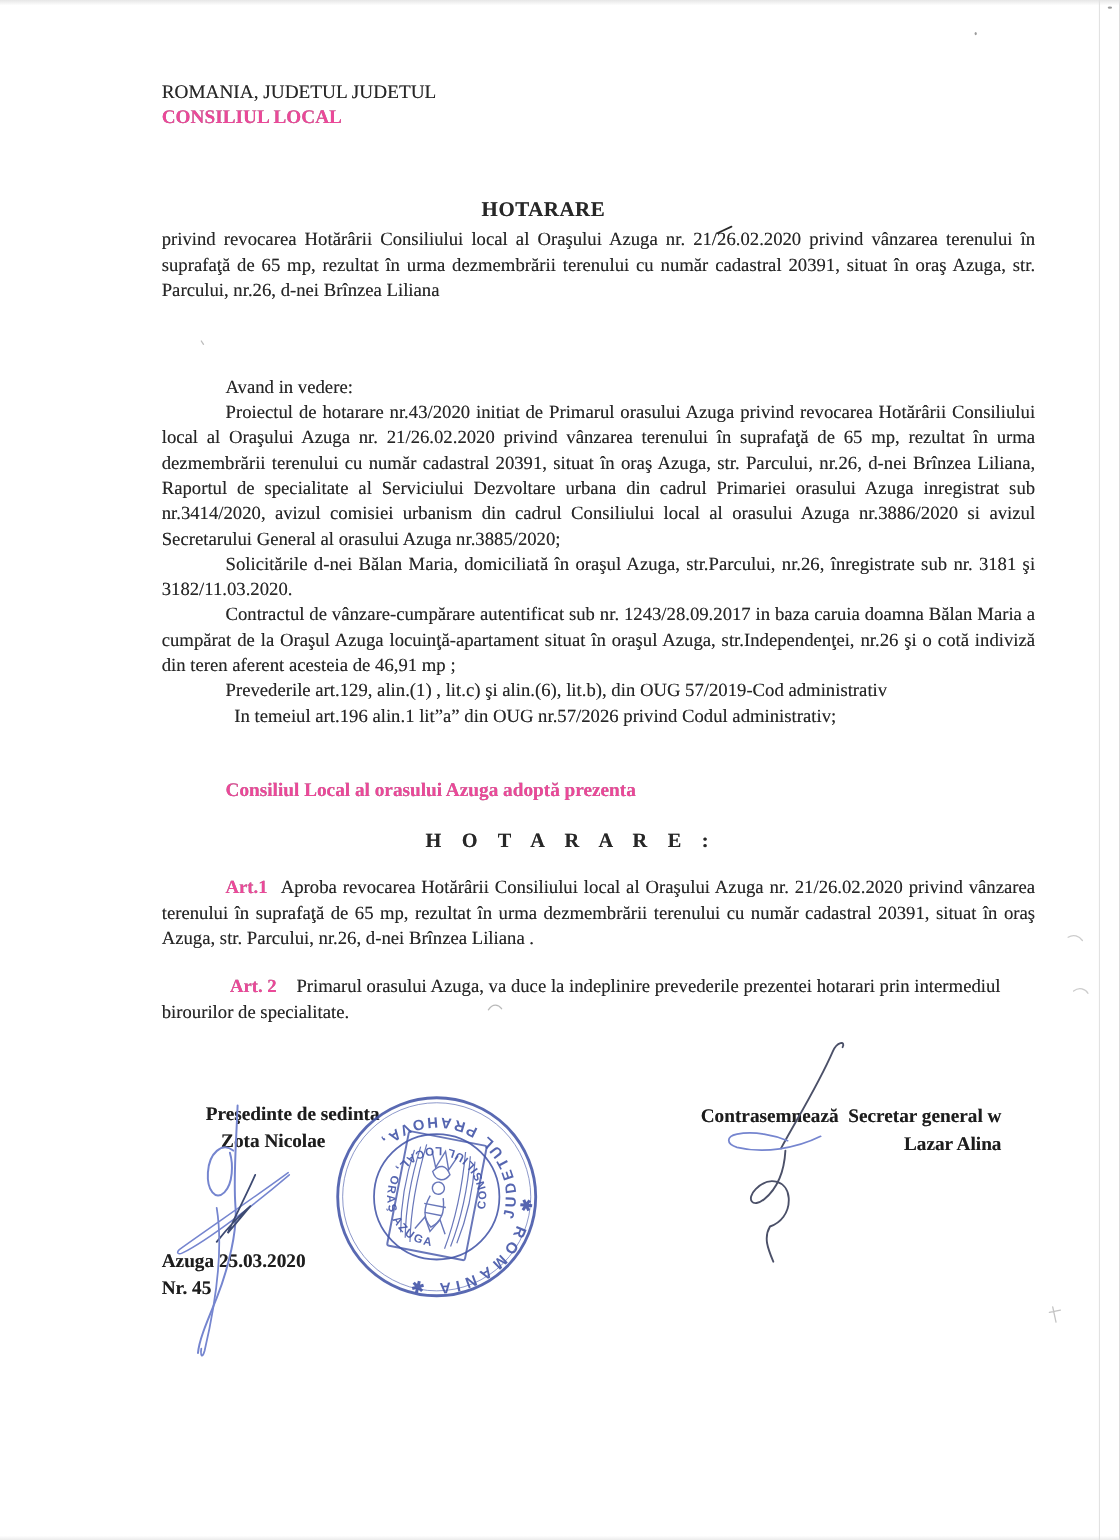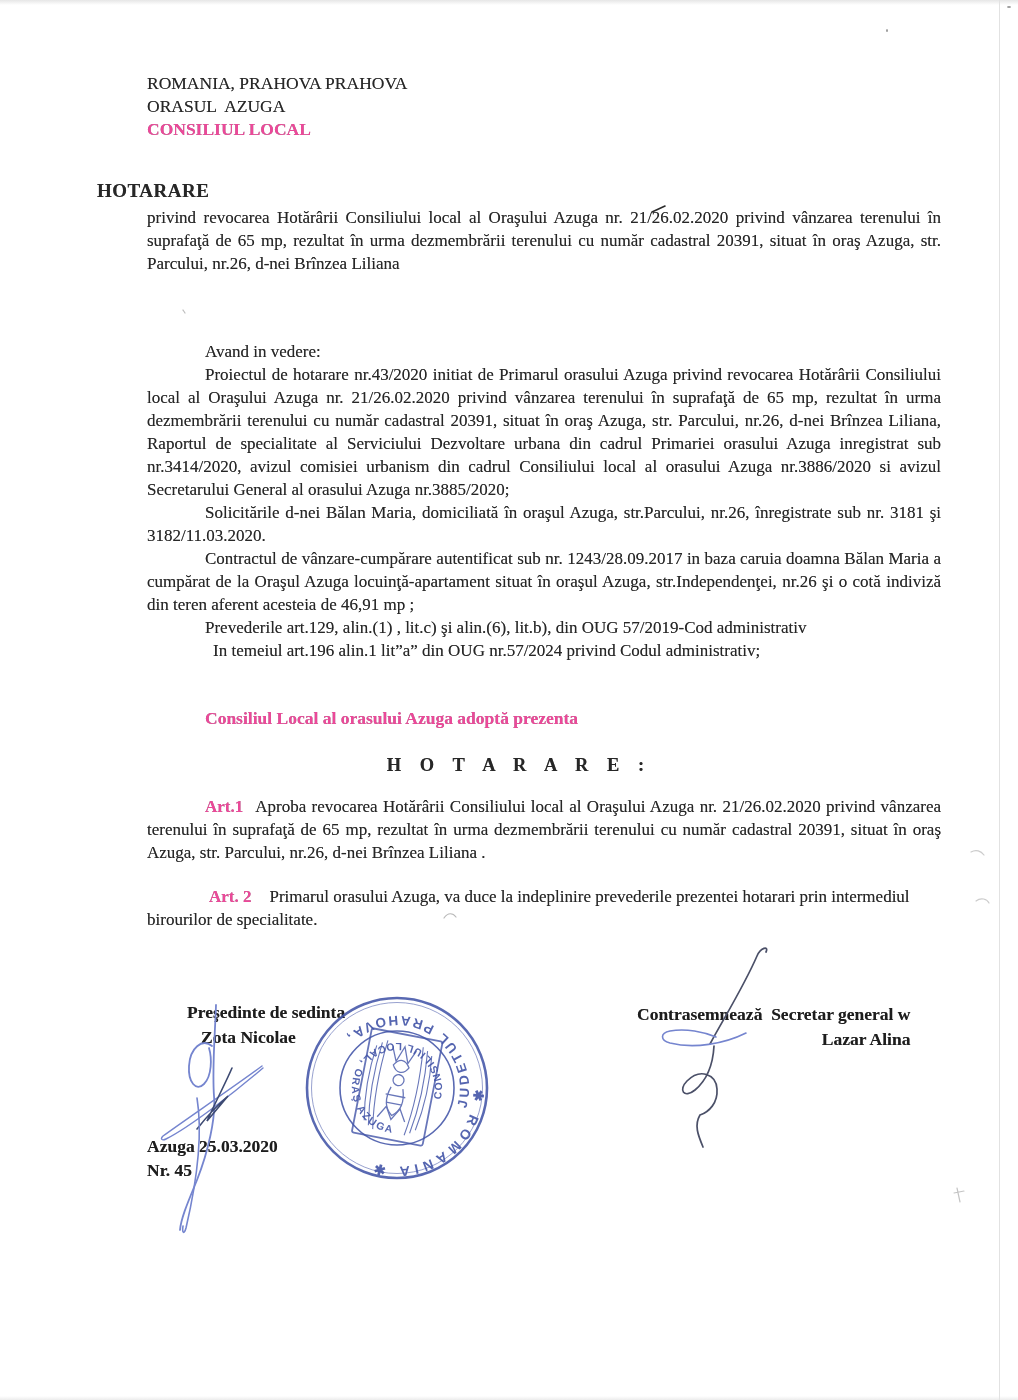--- a/index.html
+++ b/index.html
@@ -13,21 +13,21 @@
     overflow: hidden;
   }
   .txt { text-shadow: 0 0 0.6px rgba(45,45,45,.55); }
   .abs { position: absolute; }
   .pre { white-space: pre-wrap; }
   .col { left:147px; width:794px; }
   .body-text { font-size:17px; line-height:23px; }
   .just { text-align: justify; text-justify: inter-word; font-family: Liberation Serif, serif; }
   .ind  { text-indent: 58px; }
   .b { font-weight: bold; color:#ec4899; }
-  .heading { font-size:19px; font-weight:bold; transform:translateX(-50px); letter-spacing:.5px; }
+  .heading { font-size:19px; font-weight:bold; text-align:center; transform:translateX(-50px); letter-spacing:.5px; }
   .decision-heading { font-size:18.5px; font-weight:bold; text-align:center; transform:translateX(-25px); letter-spacing:7px; }
   .sig-title { font-size:17.5px; line-height:25px; font-weight:bold; color:#1d1d1d;margin-left:40px; }
   .footer-line { font-size:17.5px; line-height:24px; font-weight:bold; color:#1d1d1d; }
   .edge-right { position:absolute; left:999px; top:0; width:1px; height:1400px; background:#e2e2e2; }
   .edge-top { position:absolute; left:0; top:0; width:1018px; height:5px;
               background:linear-gradient(#e6e6e6, rgba(255,255,255,0)); }
   .edge-bottom { position:absolute; left:0; top:1396px; width:1018px; height:4px;
               background:linear-gradient(rgba(255,255,255,0), #ececec); }
   .speck { position:absolute; background:#9b9b9b; border-radius:50%; }
   svg { position:absolute; }
@@ -38,37 +38,36 @@
 
 <div class="page">
 
   <div class="edge-top"></div>
   <div class="edge-bottom"></div>
   <div class="edge-right"></div>
   <div class="speck" style="left:886px;top:29px;width:2px;height:3px;"></div>
   <div class="speck" style="left:1007px;top:6px;width:4px;height:2px;"></div>
 
   <div class="abs txt" style="left:147px; top:72px; font-size:17.5px; line-height:23px;">
-    <div class="pre">ROMANIA, PRAHOVA PRAHOVA</div>
-    <div class="pre">ORASUL  AZUGA</div>
+    <div class="pre">ROMANIA, JUDETUL JUDETUL</div>
     <div class="pre b">CONSILIUL LOCAL</div>
   </div>
 
   <div class="abs col txt" style="top:180px;">
     <div class="heading">HOTARARE</div>
     <div class="body-text just" style="margin-top:4px;">privind revocarea Hotărârii Consiliului local al Oraşului Azuga nr. 21/26.02.2020 privind vânzarea terenului în suprafaţă de 65 mp, rezultat în urma dezmembrării terenului cu număr cadastral 20391, situat  în oraş Azuga, str. Parcului, nr.26, d-nei Brînzea Liliana</div>
   </div>
 
   <div class="abs col txt body-text" style="top:340px;">
     <div class="ind">Avand in vedere:</div>
     <div class="just ind">Proiectul de hotarare nr.43/2020 initiat de Primarul orasului Azuga privind revocarea Hotărârii Consiliului local al Oraşului Azuga nr. 21/26.02.2020 privind vânzarea terenului în suprafaţă de 65 mp, rezultat în urma dezmembrării terenului cu număr cadastral 20391, situat  în oraş Azuga, str. Parcului, nr.26, d-nei Brînzea Liliana, Raportul de specialitate  al Serviciului Dezvoltare urbana din cadrul Primariei orasului Azuga inregistrat sub nr.3414/2020, avizul comisiei urbanism din cadrul Consiliului local al orasului Azuga nr.3886/2020 si avizul Secretarului General al orasului Azuga nr.3885/2020;</div>
     <div class="just ind">Solicitările d-nei Bălan Maria, domiciliată în oraşul Azuga, str.Parcului, nr.26, înregistrate sub nr. 3181 şi 3182/11.03.2020.</div>
     <div class="just ind">Contractul de vânzare-cumpărare autentificat sub nr. 1243/28.09.2017 in baza caruia doamna Bălan Maria a cumpărat de la Oraşul Azuga locuinţă-apartament situat în oraşul Azuga, str.Independenţei, nr.26  şi o cotă indiviză din teren  aferent acesteia de 46,91 mp ;</div>
     <div class="ind">Prevederile art.129, alin.(1) , lit.c) şi alin.(6), lit.b), din OUG 57/2019-Cod administrativ</div>
-    <div style="text-indent:66px;">In temeiul art.196 alin.1 lit”a” din OUG nr.57/2024 privind Codul administrativ;</div>
+    <div style="text-indent:66px;">In temeiul art.196 alin.1 lit”a” din OUG nr.57/2026 privind Codul administrativ;</div>
   </div>
 
   <div class="abs txt b" style="left:205px; top:708px; font-size:17.5px;text-align:center;">Consiliul Local al orasului Azuga adoptă prezenta</div>
 
   <div class="abs col txt decision-heading" style="top:755px;">H O T A R A R E :</div>
 
   <div class="abs col txt body-text just ind" style="top:795px;">
     <span class="b">Art.1</span><span style="display:inline-block;width:12px;"></span><span>Aproba revocarea Hotărârii Consiliului local al Oraşului Azuga nr. 21/26.02.2020 privind vânzarea terenului în suprafaţă de 65 mp, rezultat în urma dezmembrării terenului cu număr cadastral 20391, situat  în oraş Azuga, str. Parcului, nr.26, d-nei Brînzea Liliana .</span>
   </div>
 

